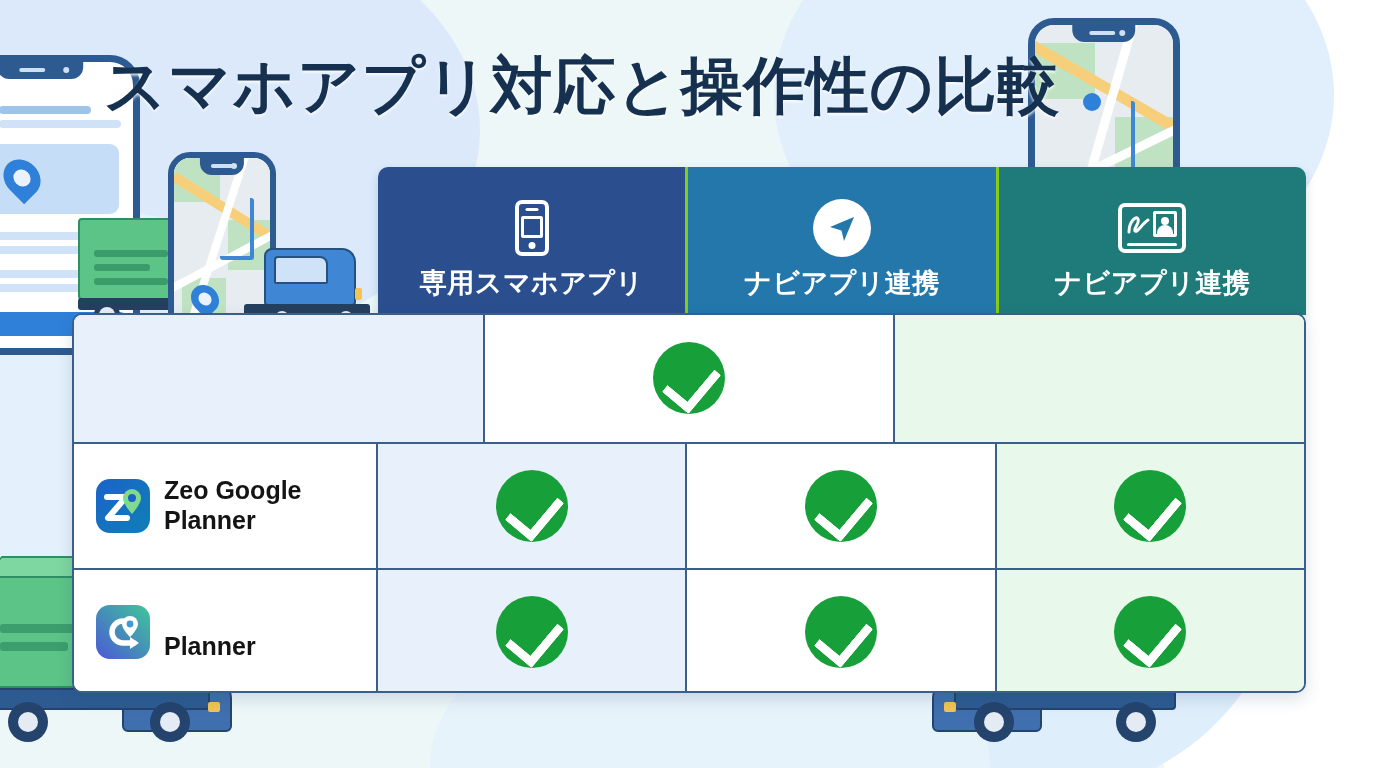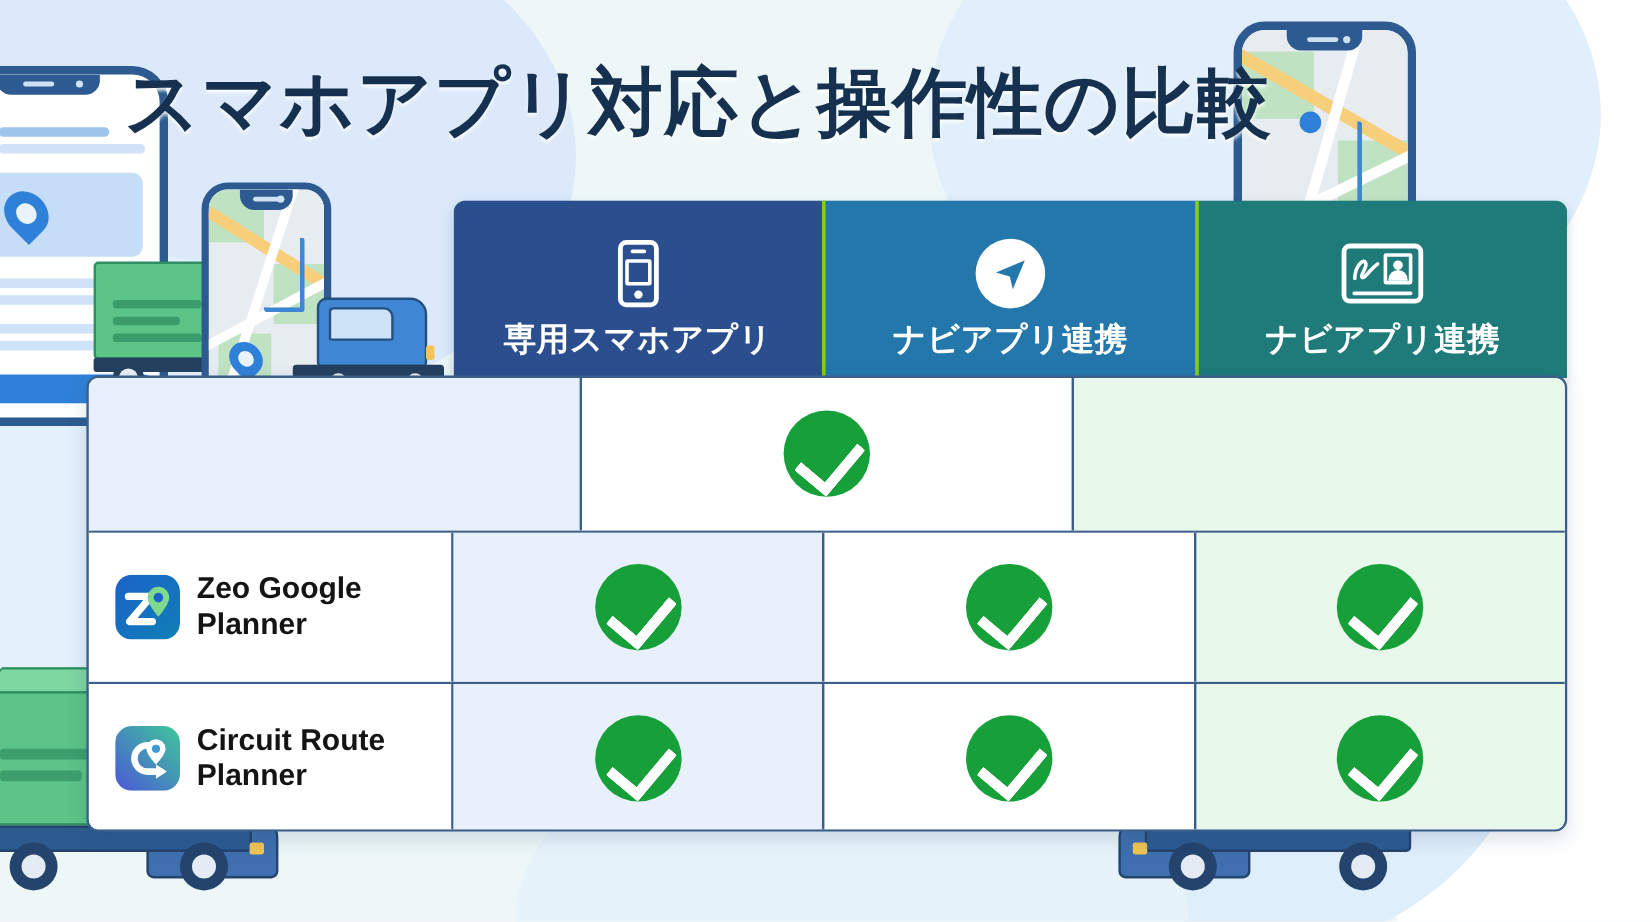--- a/index.html
+++ b/index.html
@@ -432,21 +432,21 @@
                 </linearGradient>
               </defs>
               <rect x="0" y="0" width="54" height="54" rx="14" fill="url(#cirG)"></rect>
               <path d="M27 16 A11 11 0 1 0 27 38 H38" stroke="#ffffff" stroke-width="5.5" fill="none" stroke-linecap="round"></path>
               <path d="M34 32 L43 38 L34 44 Z" fill="#ffffff"></path>
               <path d="M34 11 A8 8 0 0 0 26 19 C26 24, 34 32, 34 32 C34 32, 42 24, 42 19 A8 8 0 0 0 34 11 Z" fill="#ffffff"></path>
               <circle cx="34" cy="19" r="3.4" fill="#3f9ad6"></circle>
             </svg>
           </div>
           <div class="txt">
-            <span>Circuit Route</span><br>
+            <br>
             <span>Planner</span>
           </div>
         </div>
         <div class="tcell c1">
           <div class="check"></div>
         </div>
         <div class="tcell c2">
           <div class="check"></div>
         </div>
         <div class="tcell c3">

